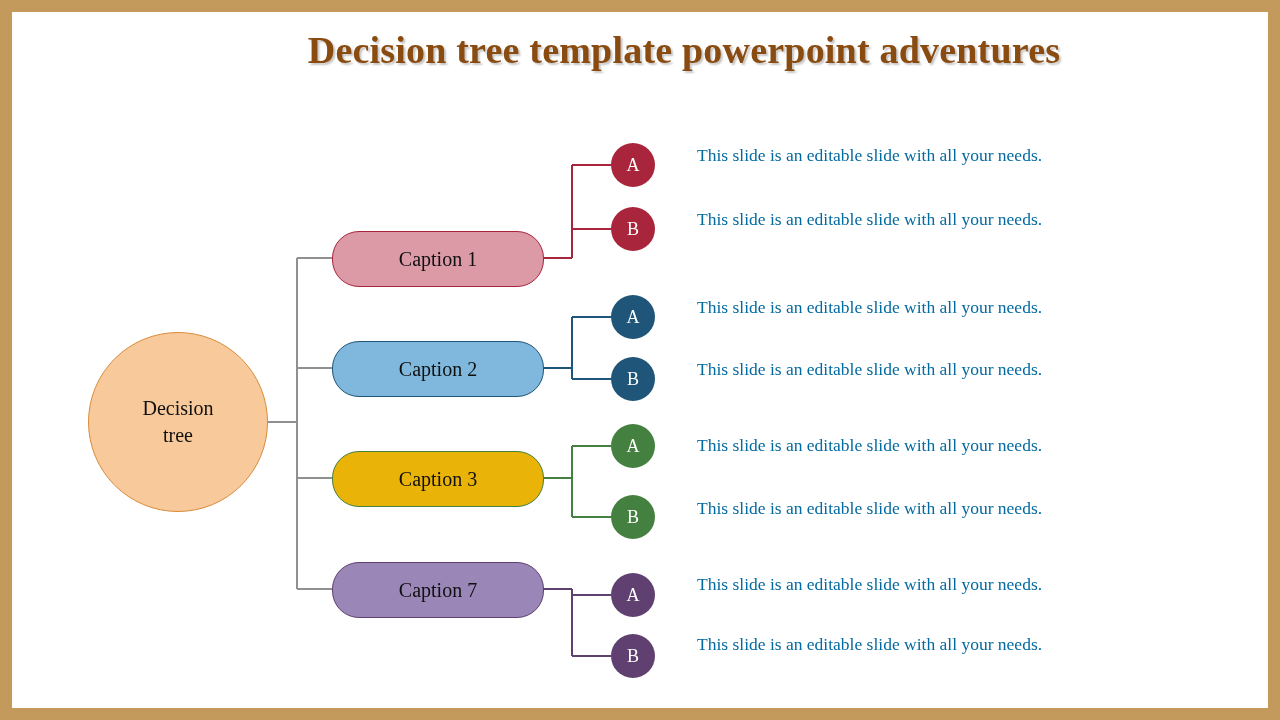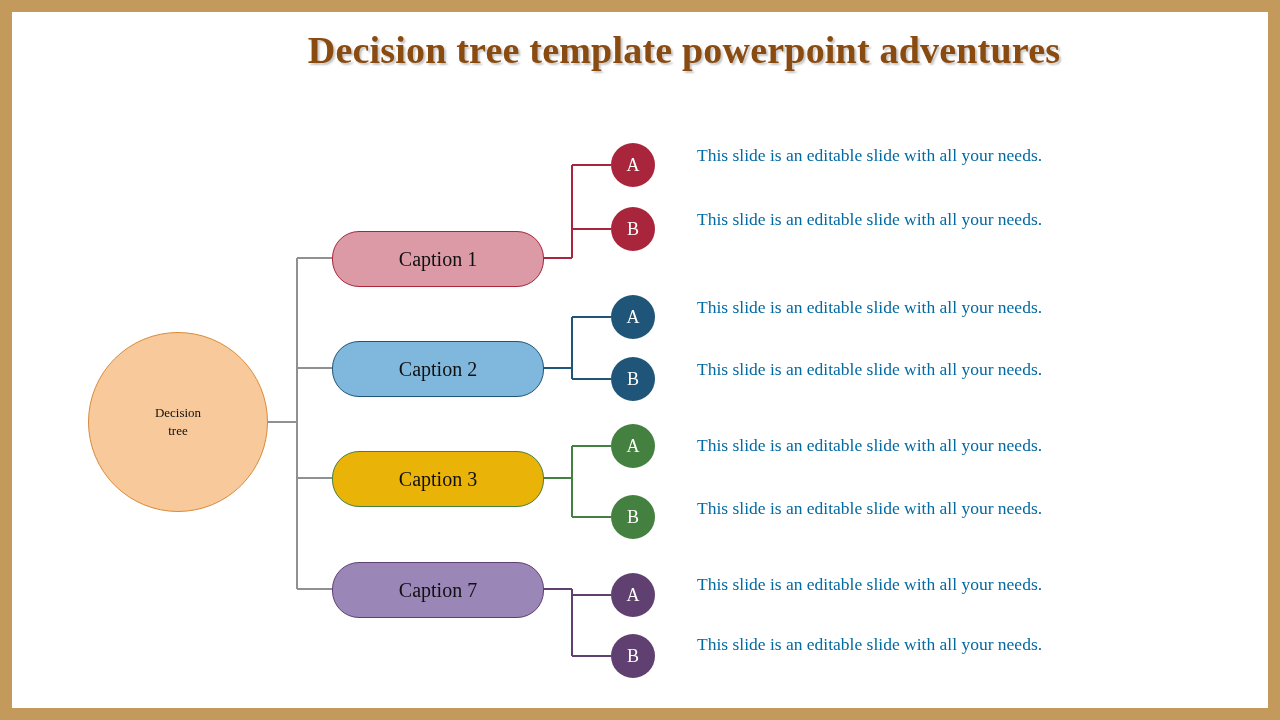--- a/index.html
+++ b/index.html
@@ -67,21 +67,21 @@
     height: 180px;
     border-radius: 50%;
     background: #f8c99a;
     border: 1.4px solid #d98b3a;
     display: flex;
     align-items: center;
     justify-content: center;
     box-sizing: border-box;
   }
   #root-label {
-    font-size: 13px;
+    font-size: 20px;
     color: #101010;
     text-align: center;
     line-height: 1.35;
     white-space: pre-line;
   }
 
   
   .caption {
     position: absolute;
     left: 320px;

